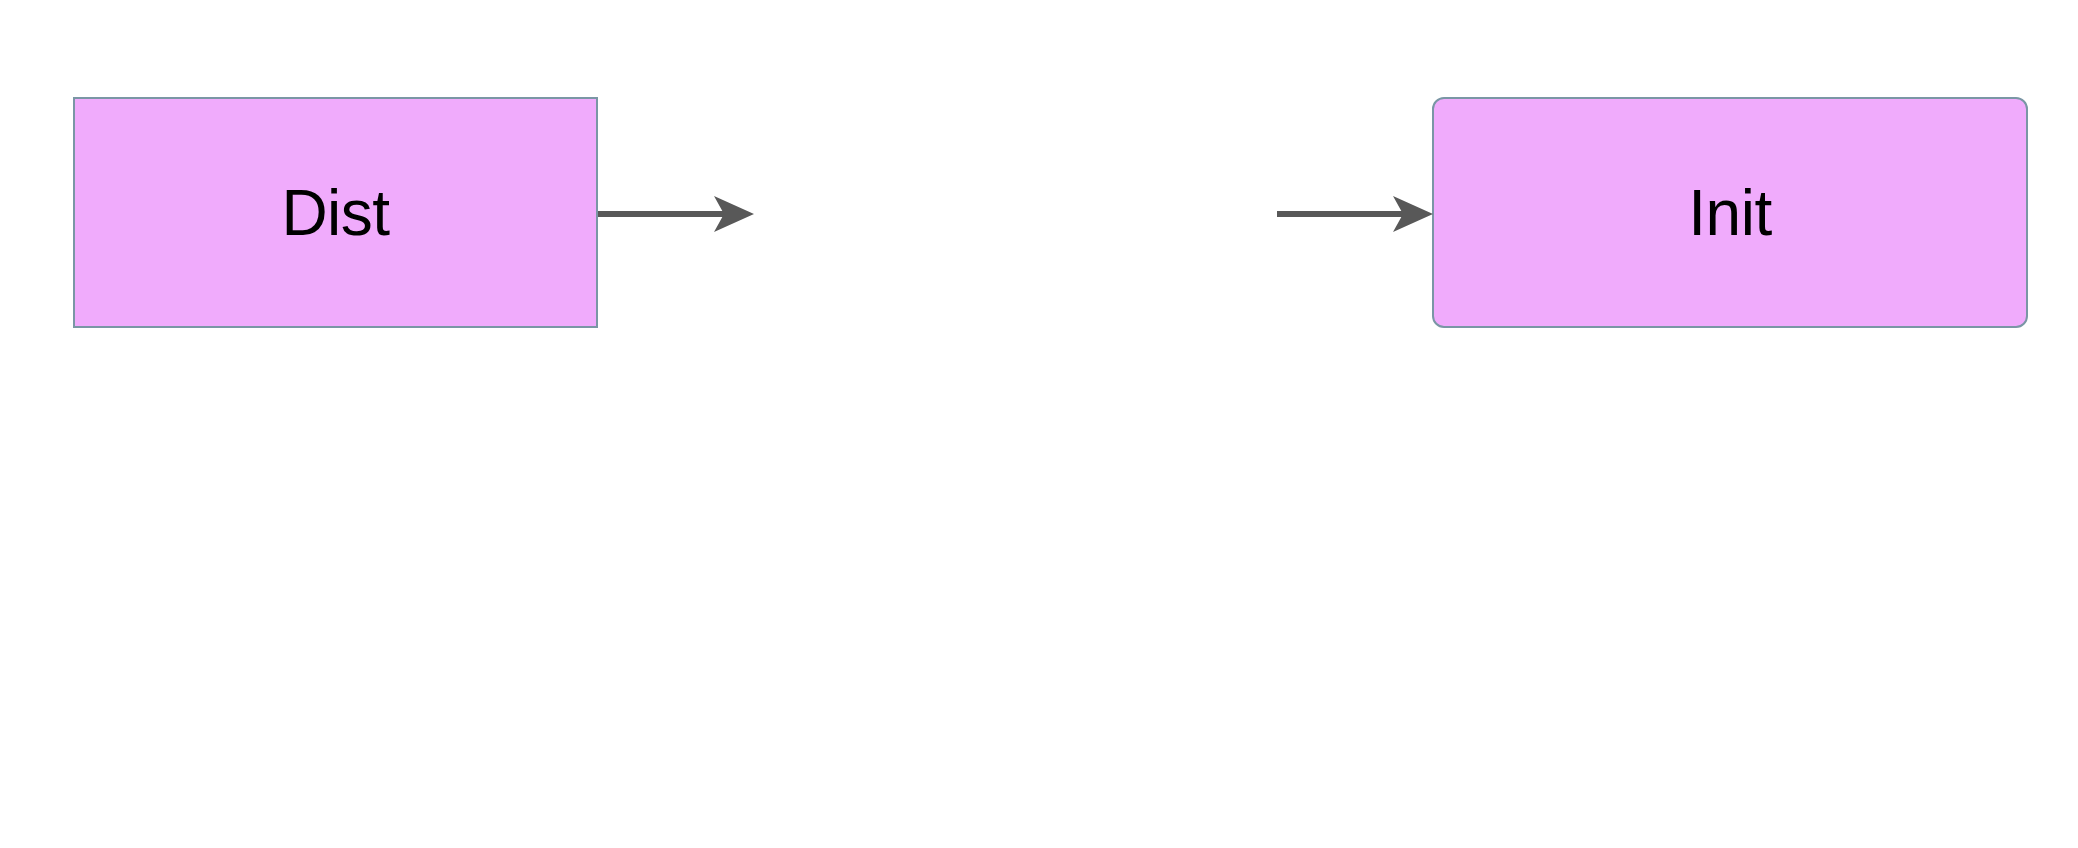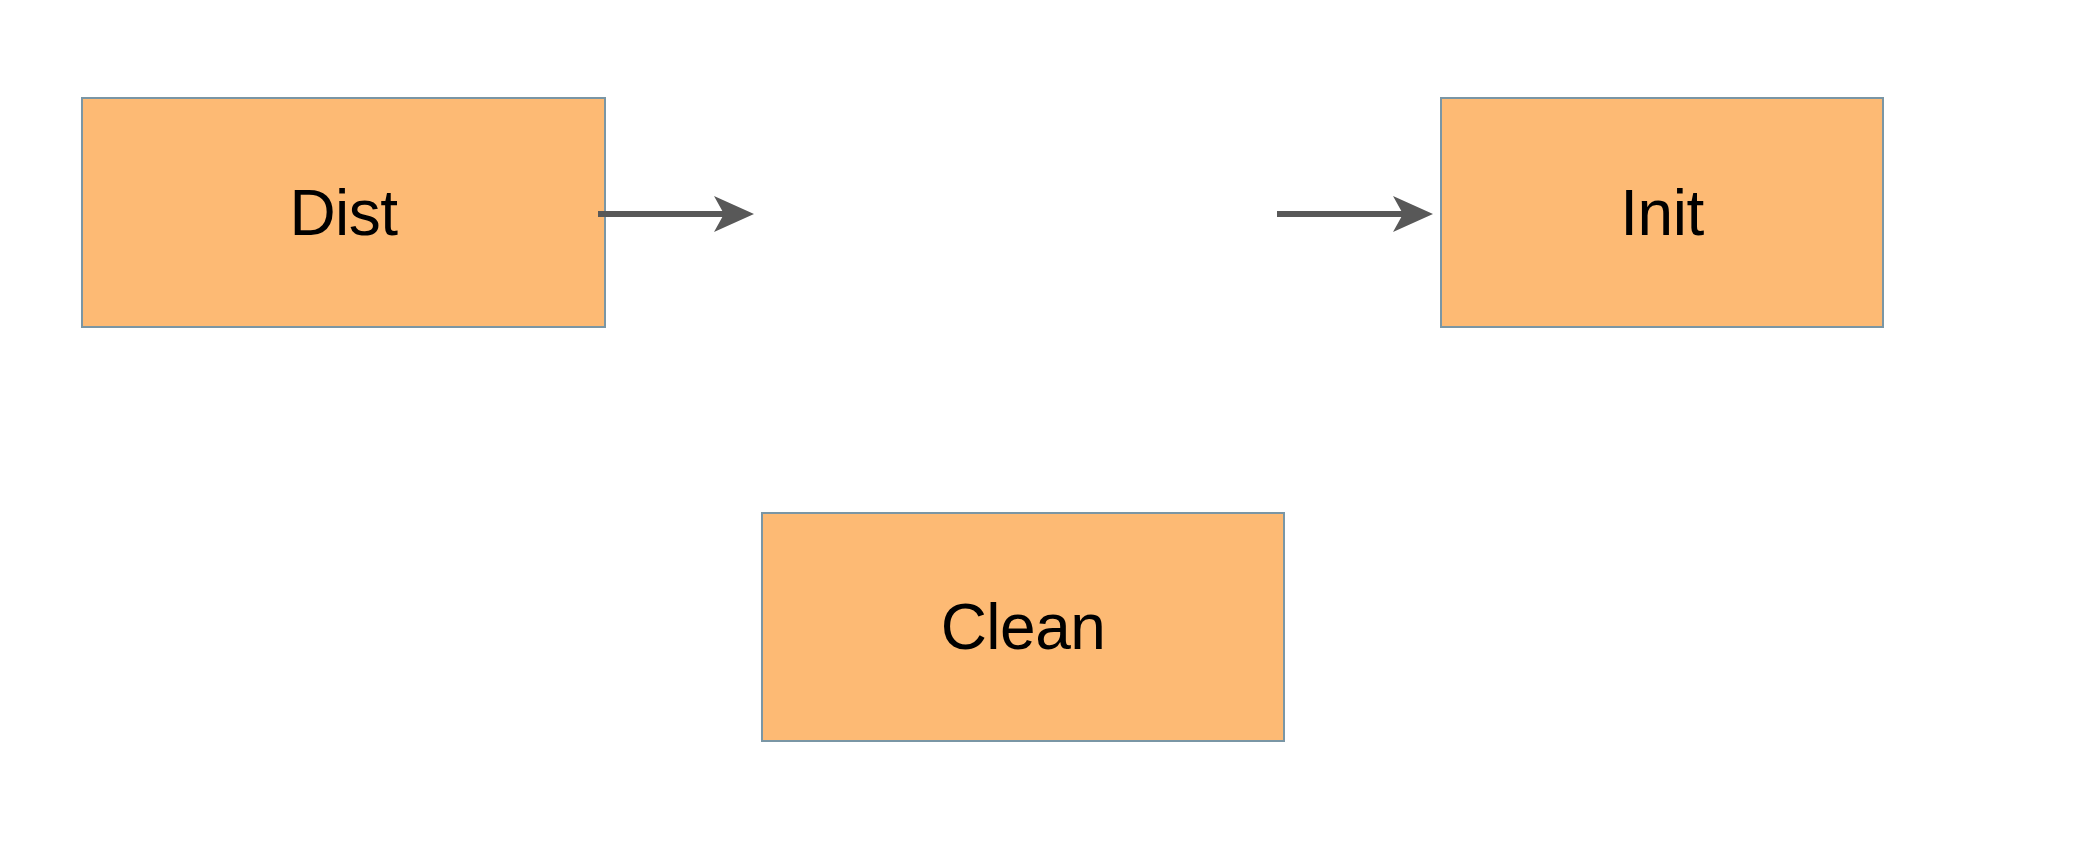--- a/index.html
+++ b/index.html
@@ -13,26 +13,25 @@
   #canvas {
     position: relative;
     width: 2078px;
     height: 848px;
     background: #ffffff;
     overflow: hidden;
   }
   .node {
     position: absolute;
     box-sizing: border-box;
-    background: #fdba74;
+    background: #f0abfc;
     border: 2px solid #7a96a5;
     display: flex;
     align-items: center;
     justify-content: center;
-    margin-left: 8px;
   }
   .node-label {
     font-family: "Liberation Sans", sans-serif;
     font-size: 64px;
     font-weight: 400;
     color: #000000;
     line-height: 1;
     letter-spacing: -0.5px;
     white-space: nowrap;
     user-select: none;
@@ -48,44 +47,41 @@
     fill: none;
   }
   .edge-head {
     fill: #585858;
     stroke: none;
   }
 
   
   #node-dist    { left: 73px;   top: 97px;  width: 525px; height: 231px; }
   #node-compile { left: 753px;  top: 97px;  width: 524px; height: 231px; }
-  #node-init    { left: 1432px; top: 97px;  width: 444px; height: 231px; }
+  #node-init    { left: 1432px; top: 97px;  width: 596px; height: 231px; border-radius: 12px; }
   #node-clean   { left: 753px;  top: 512px; width: 524px; height: 230px; }
 
   
   #edge-dist-compile { left: 596px;  top: 190px; width: 160px; height: 48px; }
   #edge-compile-init { left: 1275px; top: 190px; width: 160px; height: 48px; }
 </style>
 </head>
 <body>
 
 <div id="canvas">
 
   <div class="node" id="node-dist">
     <span class="node-label">Dist</span>
   </div>
 
 
   <div class="node" id="node-init">
     <span class="node-label">Init</span>
   </div>
 
-  <div class="node" id="node-clean">
-    <span class="node-label">Clean</span>
-  </div>
 
   <svg class="edge" id="edge-dist-compile" width="160" height="48" viewBox="0 0 160 48">
     <line class="edge-line" x1="2" y1="24" x2="132" y2="24"></line>
     <path class="edge-head" d="M 158 24 L 118 6 L 128 24 L 118 42 Z"></path>
   </svg>
 
   <svg class="edge" id="edge-compile-init" width="160" height="48" viewBox="0 0 160 48">
     <line class="edge-line" x1="2" y1="24" x2="132" y2="24"></line>
     <path class="edge-head" d="M 158 24 L 118 6 L 128 24 L 118 42 Z"></path>
   </svg>

